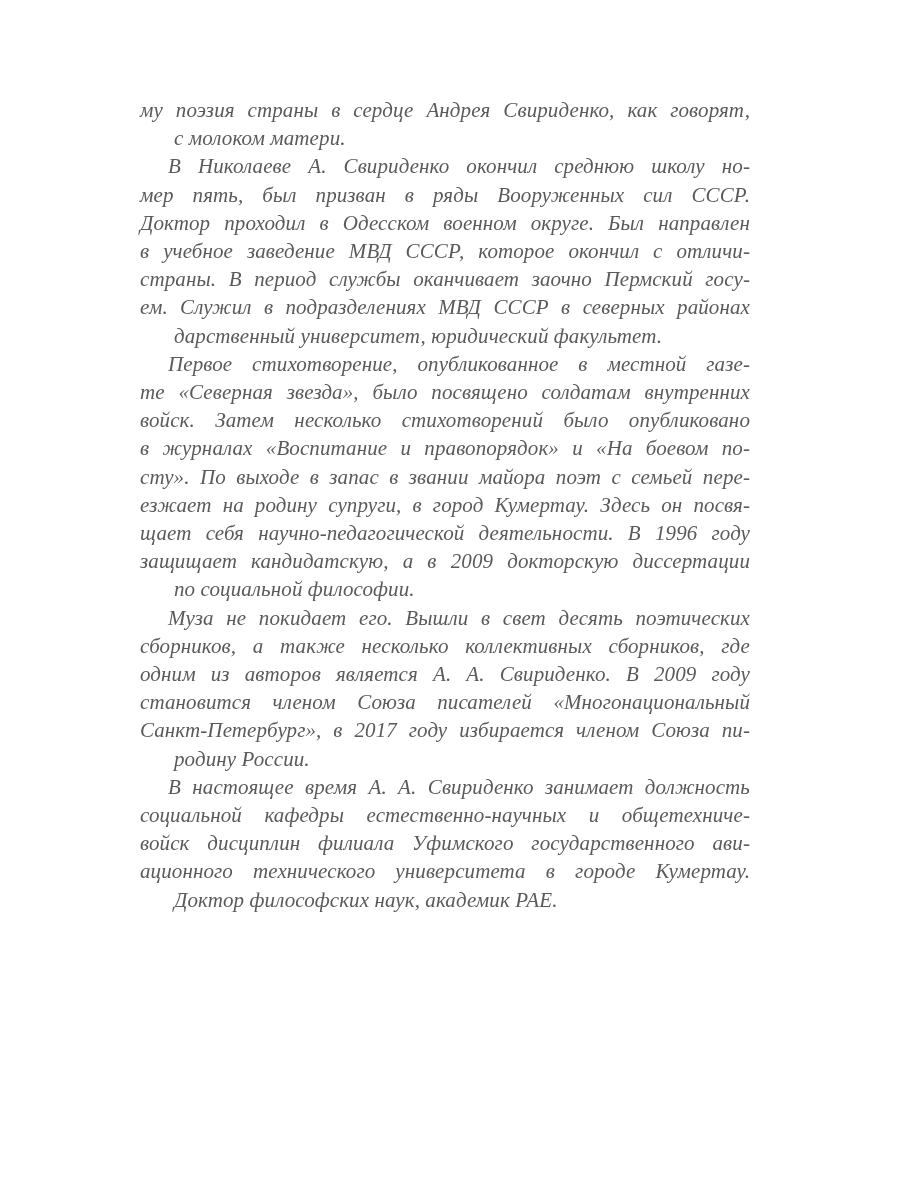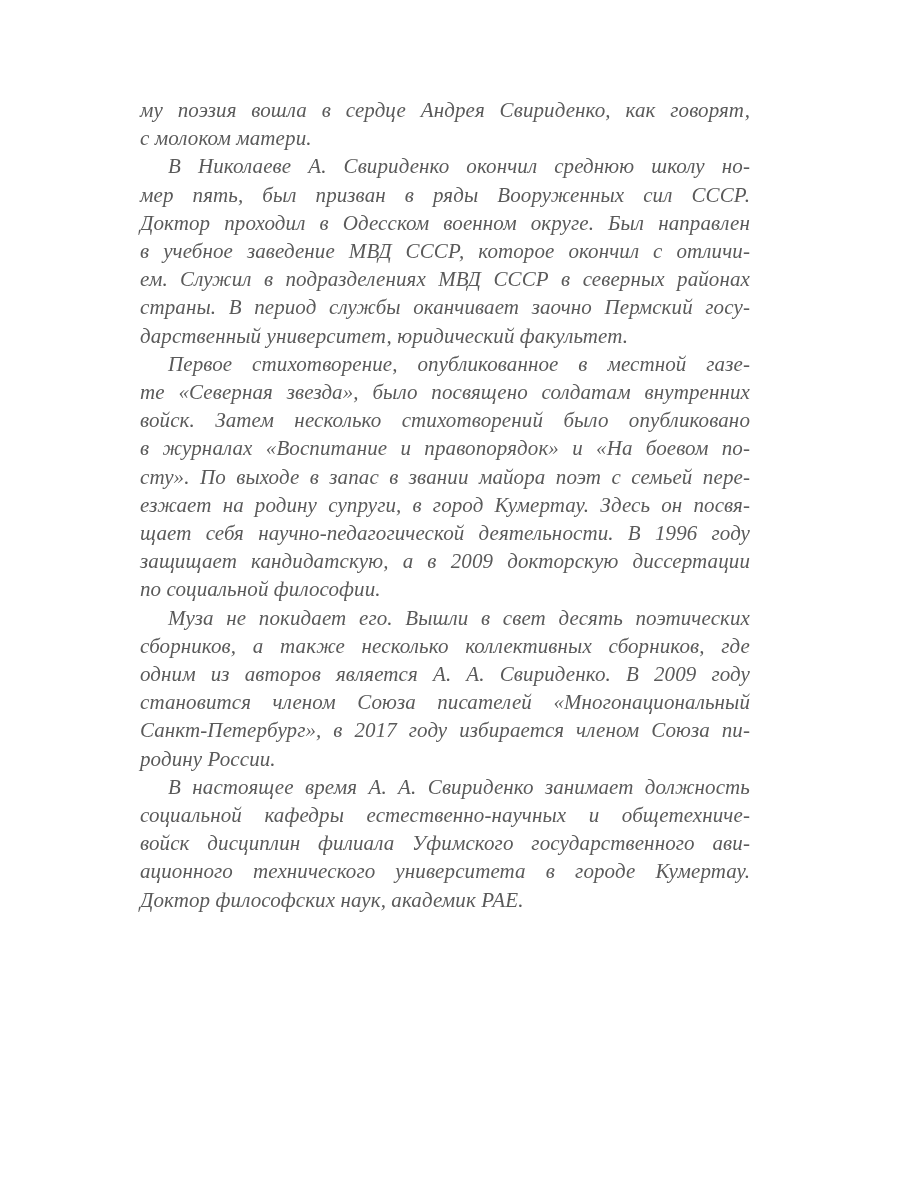--- a/index.html
+++ b/index.html
@@ -36,42 +36,43 @@
     margin: 0;
     padding: 0;
   }
   .line {
     text-align: justify;
     text-align-last: justify;
     white-space: normal;
   }
   .line.last {
     text-align-last: left;
+    margin-left: 34px;
   }
   .line.first-indent {
     text-indent: 28px;
     font-style: italic;
   }
 </style>
 </head>
 <body>
 
 <div class="page">
   <div class="text-block">
       <div class="paragraph">
-        <div class="line">му поэзия вошла в сердце Андрея Свириденко, как говорят,</div>
+        <div class="line">му поэзия страны в сердце Андрея Свириденко, как говорят,</div>
         <div class="line last">с молоком матери.</div>
       </div>
       <div class="paragraph">
         <div class="line first-indent">В Николаеве А. Свириденко окончил среднюю школу но-</div>
         <div class="line">мер пять, был призван в ряды Вооруженных сил СССР.</div>
         <div class="line">Доктор проходил в Одесском военном округе. Был направлен</div>
         <div class="line">в учебное заведение МВД СССР, которое окончил с отличи-</div>
+        <div class="line">страны. В период службы оканчивает заочно Пермский госу-</div>
         <div class="line">ем. Служил в подразделениях МВД СССР в северных районах</div>
-        <div class="line">страны. В период службы оканчивает заочно Пермский госу-</div>
         <div class="line last">дарственный университет, юридический факультет.</div>
       </div>
       <div class="paragraph">
         <div class="line first-indent">Первое стихотворение, опубликованное в местной газе-</div>
         <div class="line">те «Северная звезда», было посвящено солдатам внутренних</div>
         <div class="line">войск. Затем несколько стихотворений было опубликовано</div>
         <div class="line">в журналах «Воспитание и правопорядок» и «На боевом по-</div>
         <div class="line">сту». По выходе в запас в звании майора поэт с семьей пере-</div>
         <div class="line">езжает на родину супруги, в город Кумертау. Здесь он посвя-</div>
         <div class="line">щает себя научно-педагогической деятельности. В 1996 году</div>

